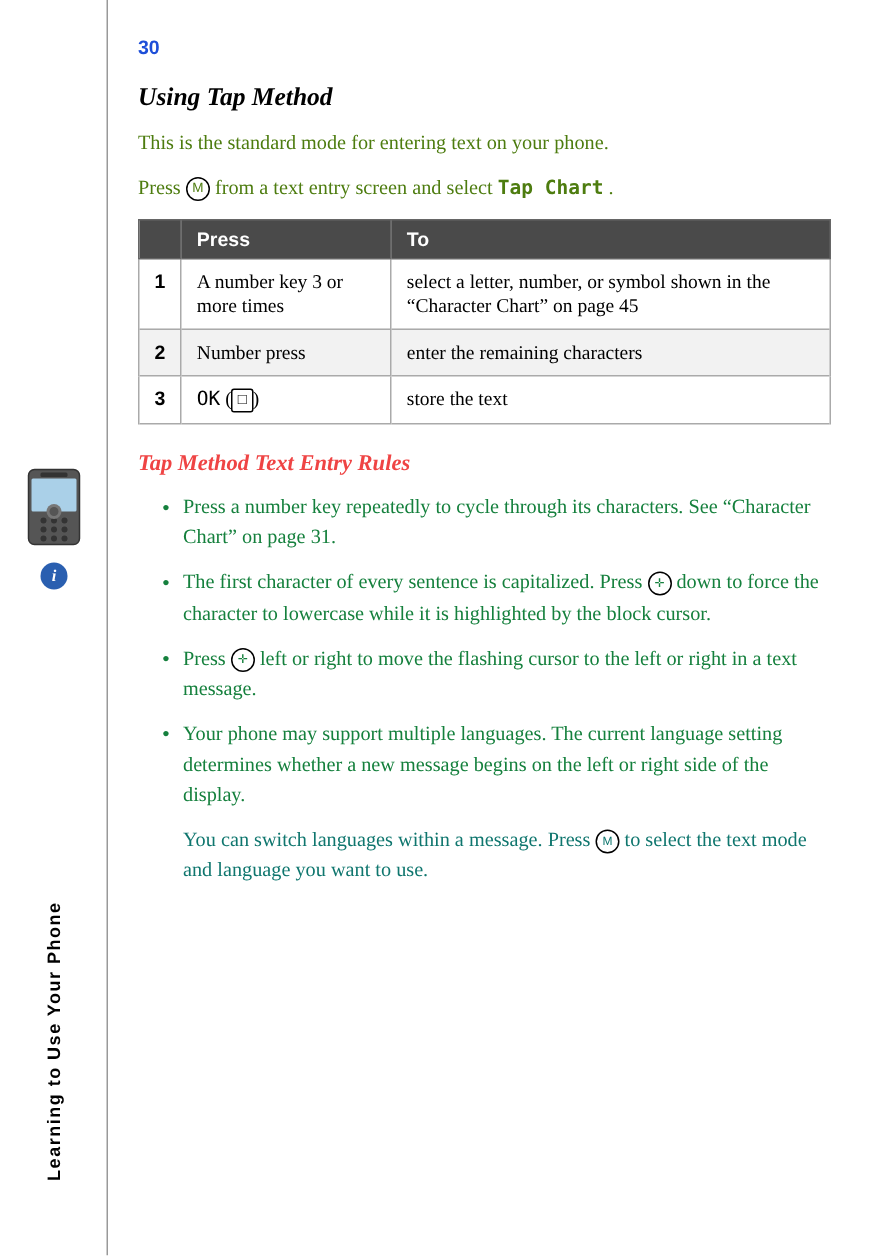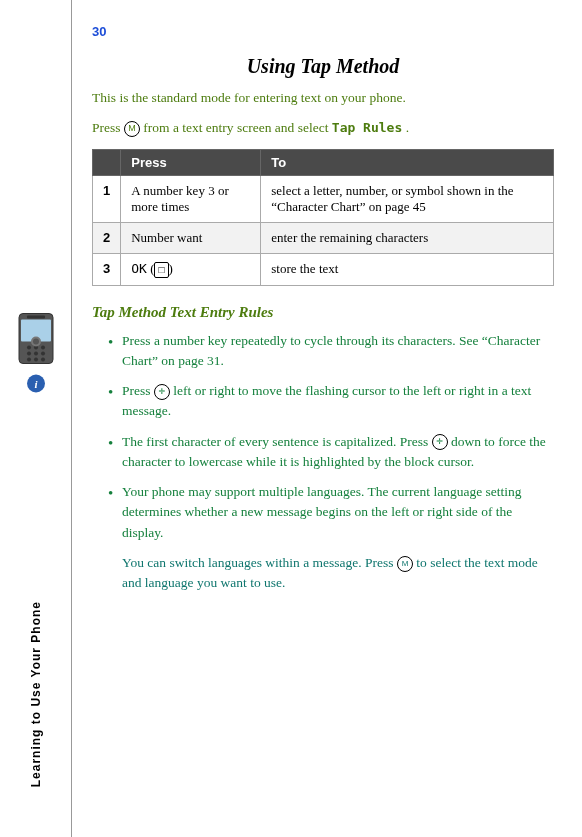--- a/index.html
+++ b/index.html
@@ -65,26 +65,25 @@
       font-family: sans-serif;
       font-size: 13px;
       font-weight: bold;
       margin-bottom: 16px;
       color: #1d4ed8;
     }
 
     
     .section-title {
       font-family: serif;
-      font-size: 20px;
+      font-size: 17px;
       font-style: italic;
       font-weight: bold;
       margin-bottom: 10px;
       color: #000;
-      text-align: center;
     }
 
     
     .body-text {
       font-family: serif;
       font-size: 13.5px;
       line-height: 1.5;
       margin-bottom: 10px;
       color: #4d7c0f;
     }
@@ -147,21 +146,21 @@
     }
 
     
     .sub-title {
       font-family: serif;
       font-size: 15px;
       font-style: italic;
       font-weight: bold;
       margin-top: 14px;
       margin-bottom: 10px;
-      color: #4d7c0f;
+      color: #ef4444;
     }
 
     
     .bullet-list {
       margin-left: 16px;
       list-style: none;
       padding: 0;
     }
 
     .bullet-list li {
@@ -247,56 +246,56 @@
     <div class="page-number">30</div>
 
     <div class="section-title">Using Tap Method</div>
 
     <div class="body-text">This is the standard mode for entering text on your phone.</div>
 
     <div class="body-text">
       <span>Press </span>
       <span class="menu-icon" style="font-family:sans-serif;font-size:9px;line-height:13px;">M</span>
       <span> from a text entry screen and select </span>
-      <span class="mono">Tap Rules</span>
+      <span class="mono">Tap Chart</span>
       <span>.</span>
     </div>
 
     <table class="press-table">
       <thead>
         <tr>
           <th></th>
           <th>Press</th>
           <th>To</th>
         </tr>
       </thead>
       <tbody id="table-body">
       <tr>
             <td>1</td>
             <td>A number key 3 or more times</td>
             <td>select a letter, number, or symbol shown in the “Character Chart” on page 45</td>
           </tr>
           <tr>
             <td>2</td>
-            <td>Number want</td>
+            <td>Number press</td>
             <td>enter the remaining characters</td>
           </tr>
           <tr>
             <td>3</td>
             <td><span style="font-family:monospace;font-weight:normal;">OK</span> (<span style="display:inline-block;border:1px solid #000;border-radius:2px;padding:0 3px;font-size:10px;font-family:sans-serif;vertical-align:middle;line-height:14px;">□</span>)</td>
             <td>store the text</td>
           </tr>
         </tbody>
     </table>
 
     <div class="sub-title">Tap Method Text Entry Rules</div>
 
     <ul class="bullet-list" id="bullet-list">
     <li>Press a number key repeatedly to cycle through its characters. See “Character Chart” on page 31.</li>
+        <li>The first character of every sentence is capitalized. Press <span style="display:inline-block;width:16px;height:16px;border-radius:50%;border:1.5px solid #000;vertical-align:middle;font-family:sans-serif;font-size:8px;text-align:center;line-height:13px;">✛</span> down to force the character to lowercase while it is highlighted by the block cursor.</li>
         <li>Press <span style="display:inline-block;width:16px;height:16px;border-radius:50%;border:1.5px solid #000;vertical-align:middle;font-family:sans-serif;font-size:8px;text-align:center;line-height:13px;">✛</span> left or right to move the flashing cursor to the left or right in a text message.</li>
-        <li>The first character of every sentence is capitalized. Press <span style="display:inline-block;width:16px;height:16px;border-radius:50%;border:1.5px solid #000;vertical-align:middle;font-family:sans-serif;font-size:8px;text-align:center;line-height:13px;">✛</span> down to force the character to lowercase while it is highlighted by the block cursor.</li>
         <li>Your phone may support multiple languages. The current language setting determines whether a new message begins on the left or right side of the display.</li>
       </ul>
 
     <div class="indent-text" id="indent-text">You can switch languages within a message. Press <span style="display:inline-block;width:16px;height:16px;border-radius:50%;border:1.5px solid #000;vertical-align:middle;font-family:sans-serif;font-size:8px;text-align:center;line-height:13px;">M</span> to select the text mode and language you want to use.</div>
 
   </div>
 </div>
 
 </body></html>

